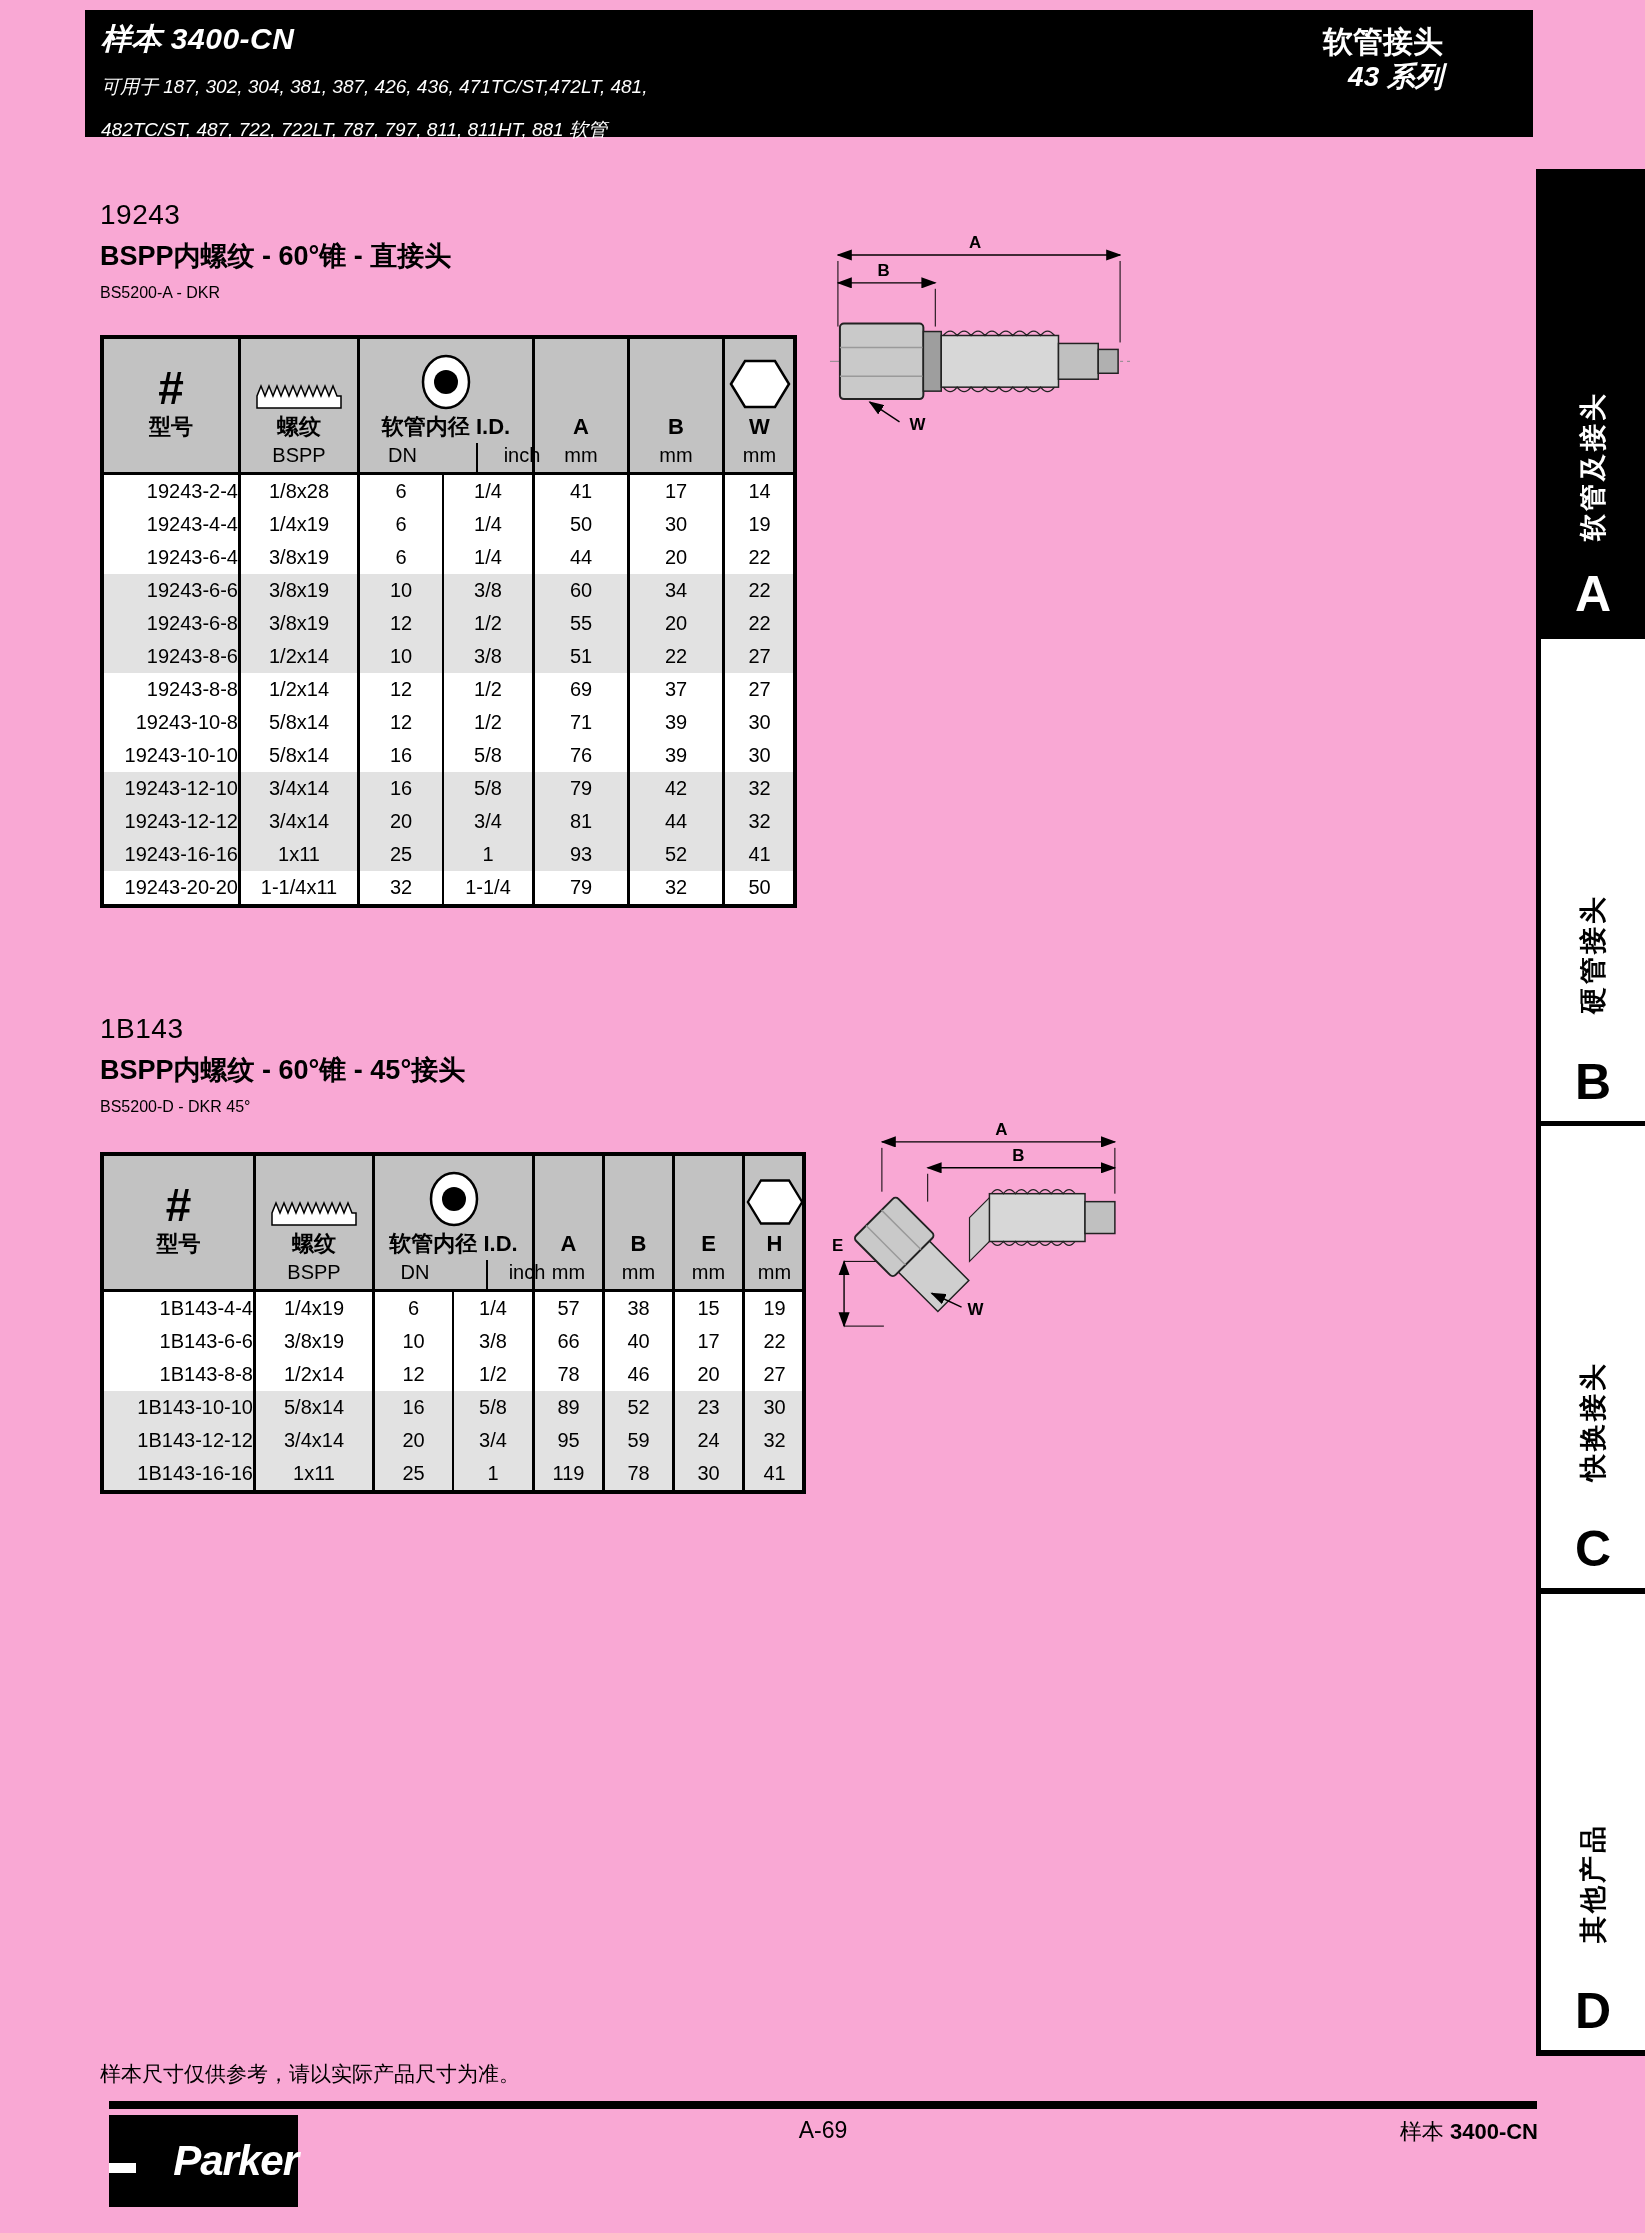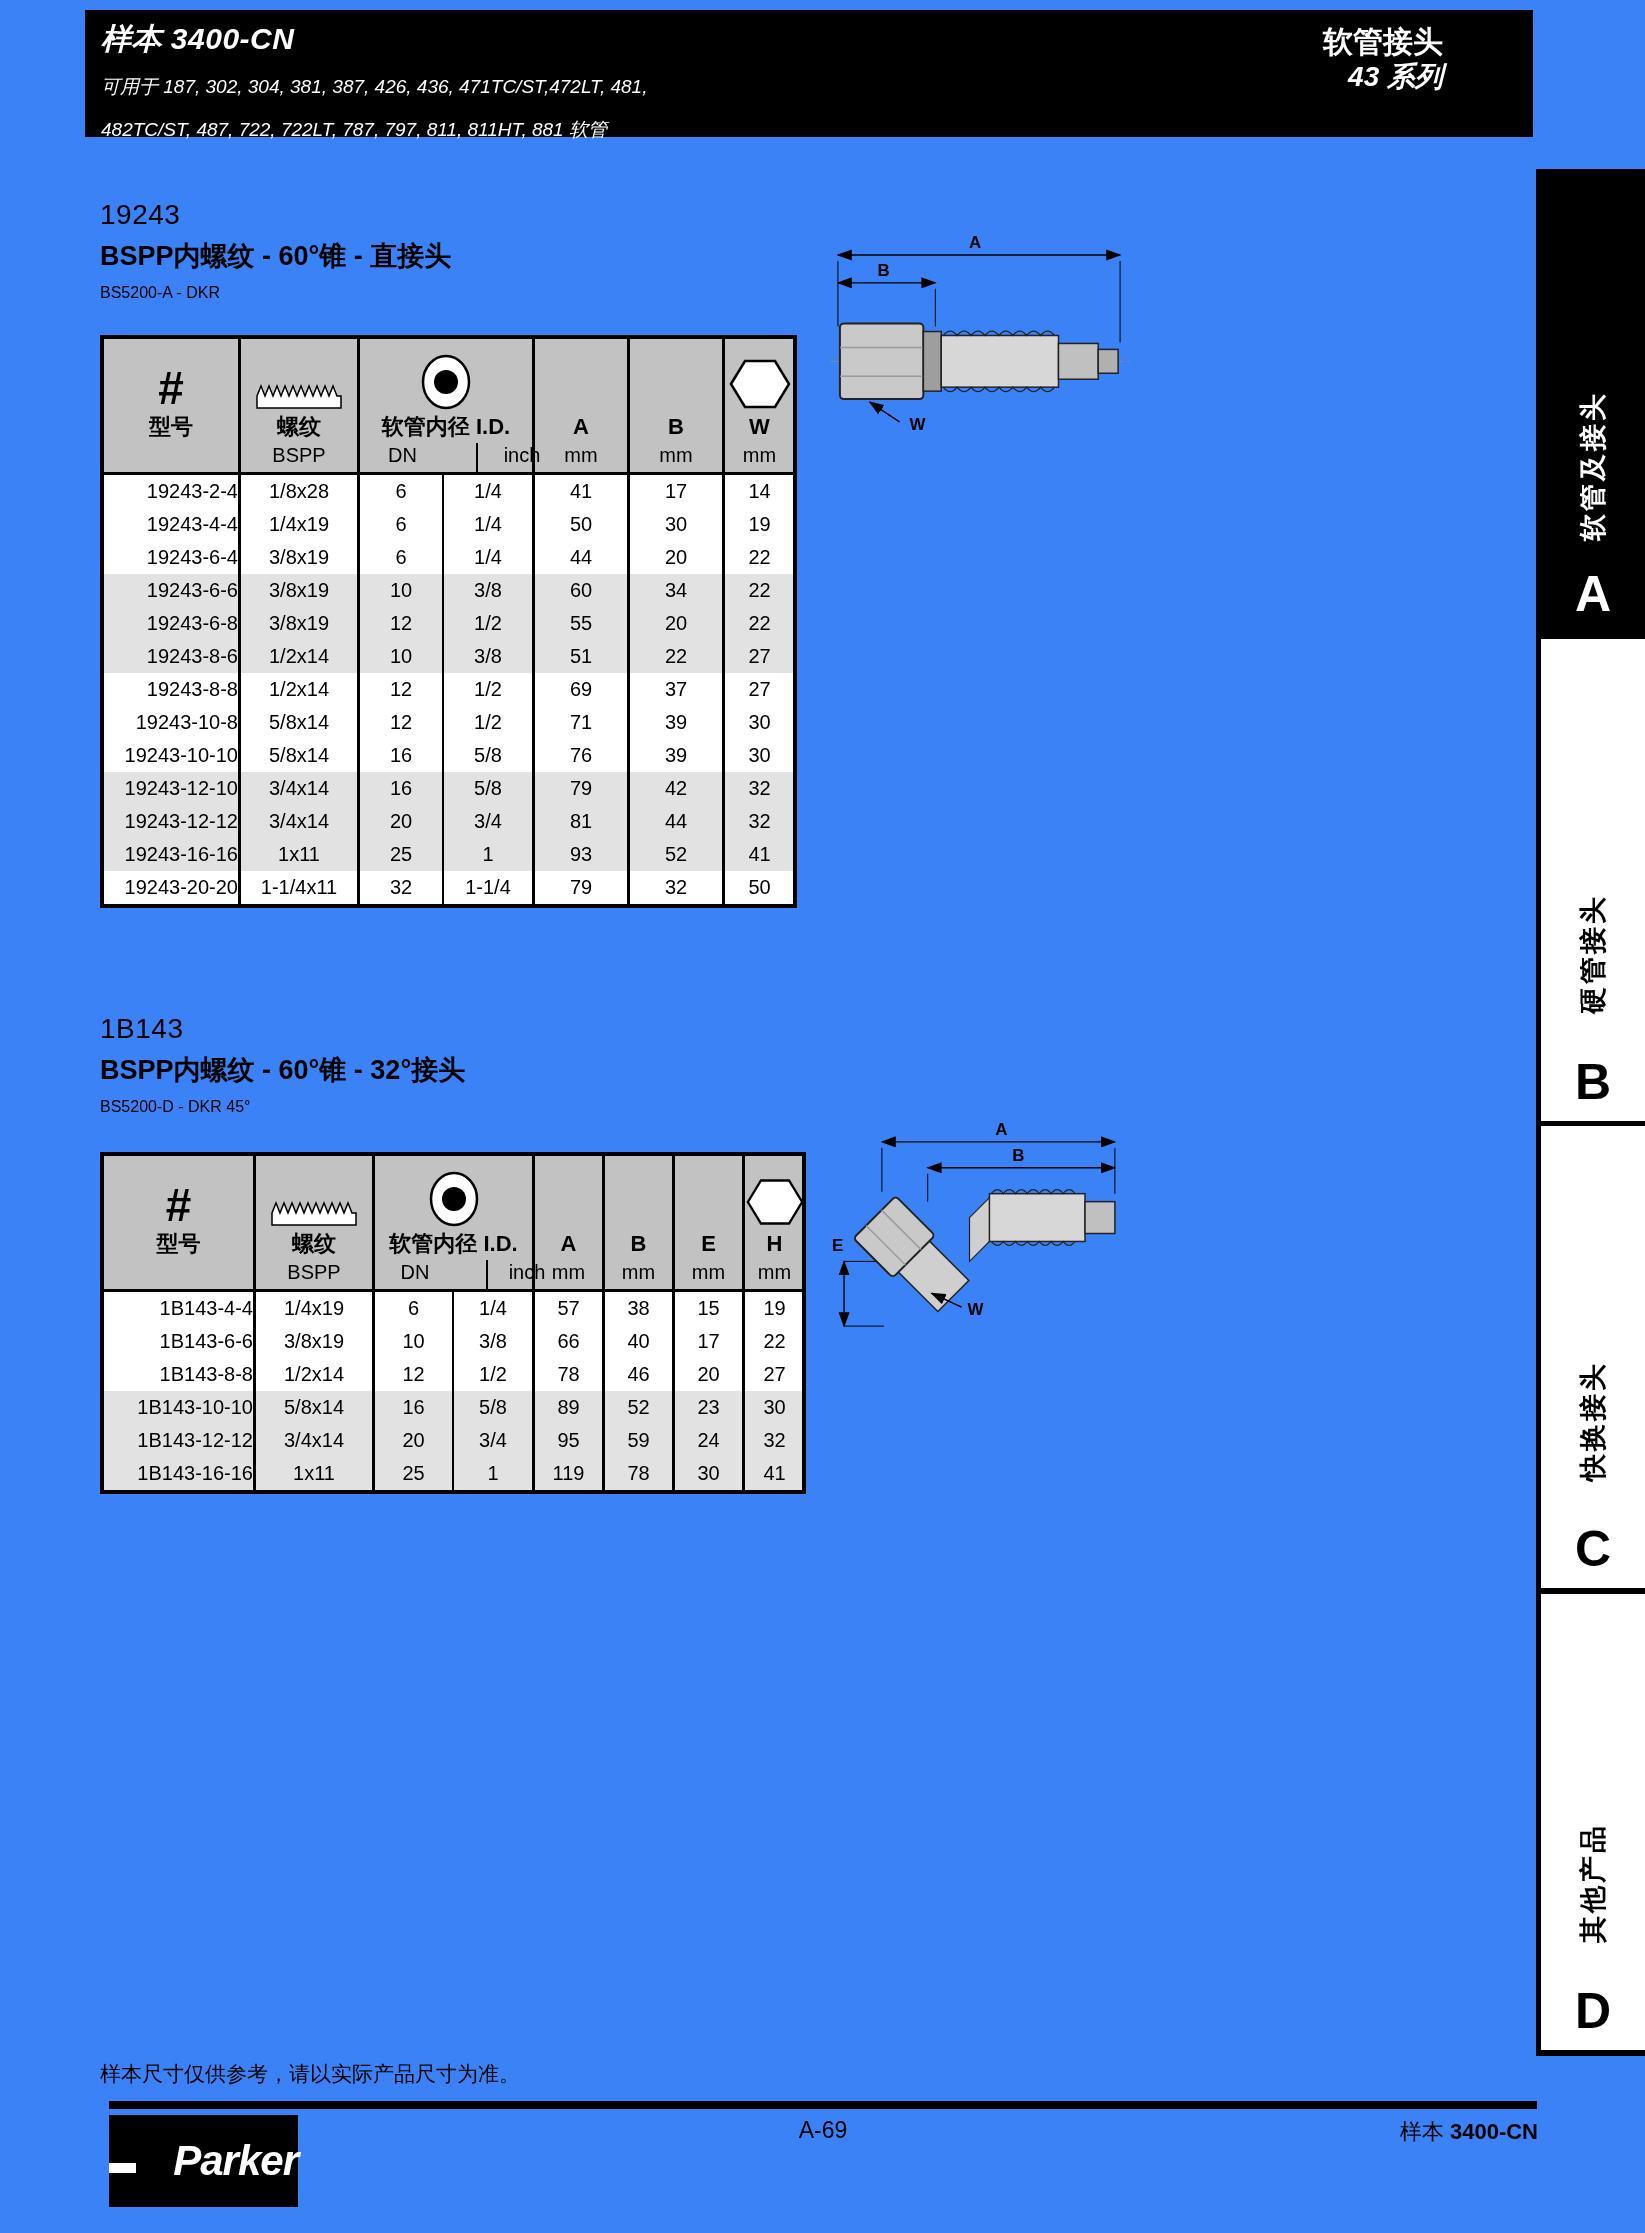--- a/index.html
+++ b/index.html
@@ -1,17 +1,17 @@
 <!DOCTYPE html>
 <html><head>
 <meta charset="utf-8">
 <style>
   html,body{margin:0;padding:0;background:#fff;}
   *{box-sizing:border-box;}
-  .page{position:relative;width:1646px;height:2234px;background:#3b82f6;overflow:hidden;
+  .page{position:relative;width:1646px;height:2234px;background:#f9a8d4;overflow:hidden;
         font-family:"Liberation Sans","DejaVu Sans",sans-serif;color:#000;}
 
   
   .topbar{position:absolute;left:85px;top:10px;width:1448px;height:127px;background:#000;color:#fff;
           display:flex;justify-content:space-between;}
   .topbar-left{padding:12px 0 0 16px;}
   .cat-title{font-size:30px;font-weight:800;font-style:italic;line-height:34px;letter-spacing:0.5px;}
   .cat-line{font-size:19px;font-style:italic;line-height:24px;margin-top:19px;}
   .topbar-right{padding:14px 90px 0 0;text-align:right;}
   .series-title{font-size:30px;font-weight:800;line-height:36px;margin-left:37px;}
@@ -293,21 +293,21 @@
       <path d="M118,157 q7,9 14,0 q7,9 14,0 q7,9 14,0 q7,9 14,0 q7,9 14,0 q7,9 14,0 q7,9 14,0 q7,9 14,0" fill="none" stroke="#222" stroke-width="1.3"></path>
       <rect x="234" y="113" width="40" height="36" fill="#c0c0c0" stroke="#222" stroke-width="1.5"></rect>
       <rect x="274" y="119" width="20" height="24" fill="#b0b0b0" stroke="#222" stroke-width="1.5"></rect>
       <line x1="74" y1="192" x2="44" y2="172" stroke="#000" stroke-width="1.4" marker-end="url(#arr1)"></line>
       <text class="dimtext" x="84" y="200">W</text>
     </svg>
   </div>
 
   <div class="section" style="top:1008px;">
     <div class="sec-num">1B143</div>
-    <div class="sec-sub">BSPP内螺纹 - 60°锥 - 32°接头</div>
+    <div class="sec-sub">BSPP内螺纹 - 60°锥 - 45°接头</div>
     <div class="sec-std">BS5200-D - DKR 45°</div>
   </div>
 
   <div class="cat-table" style="left:100px;top:1152px;width:706px;">
     <div class="thead grid1">
       <div class="th">
         <div class="th-icon">
             <span class="hash-glyph">#</span>
           </div>
         <div class="th-label">型号</div>

